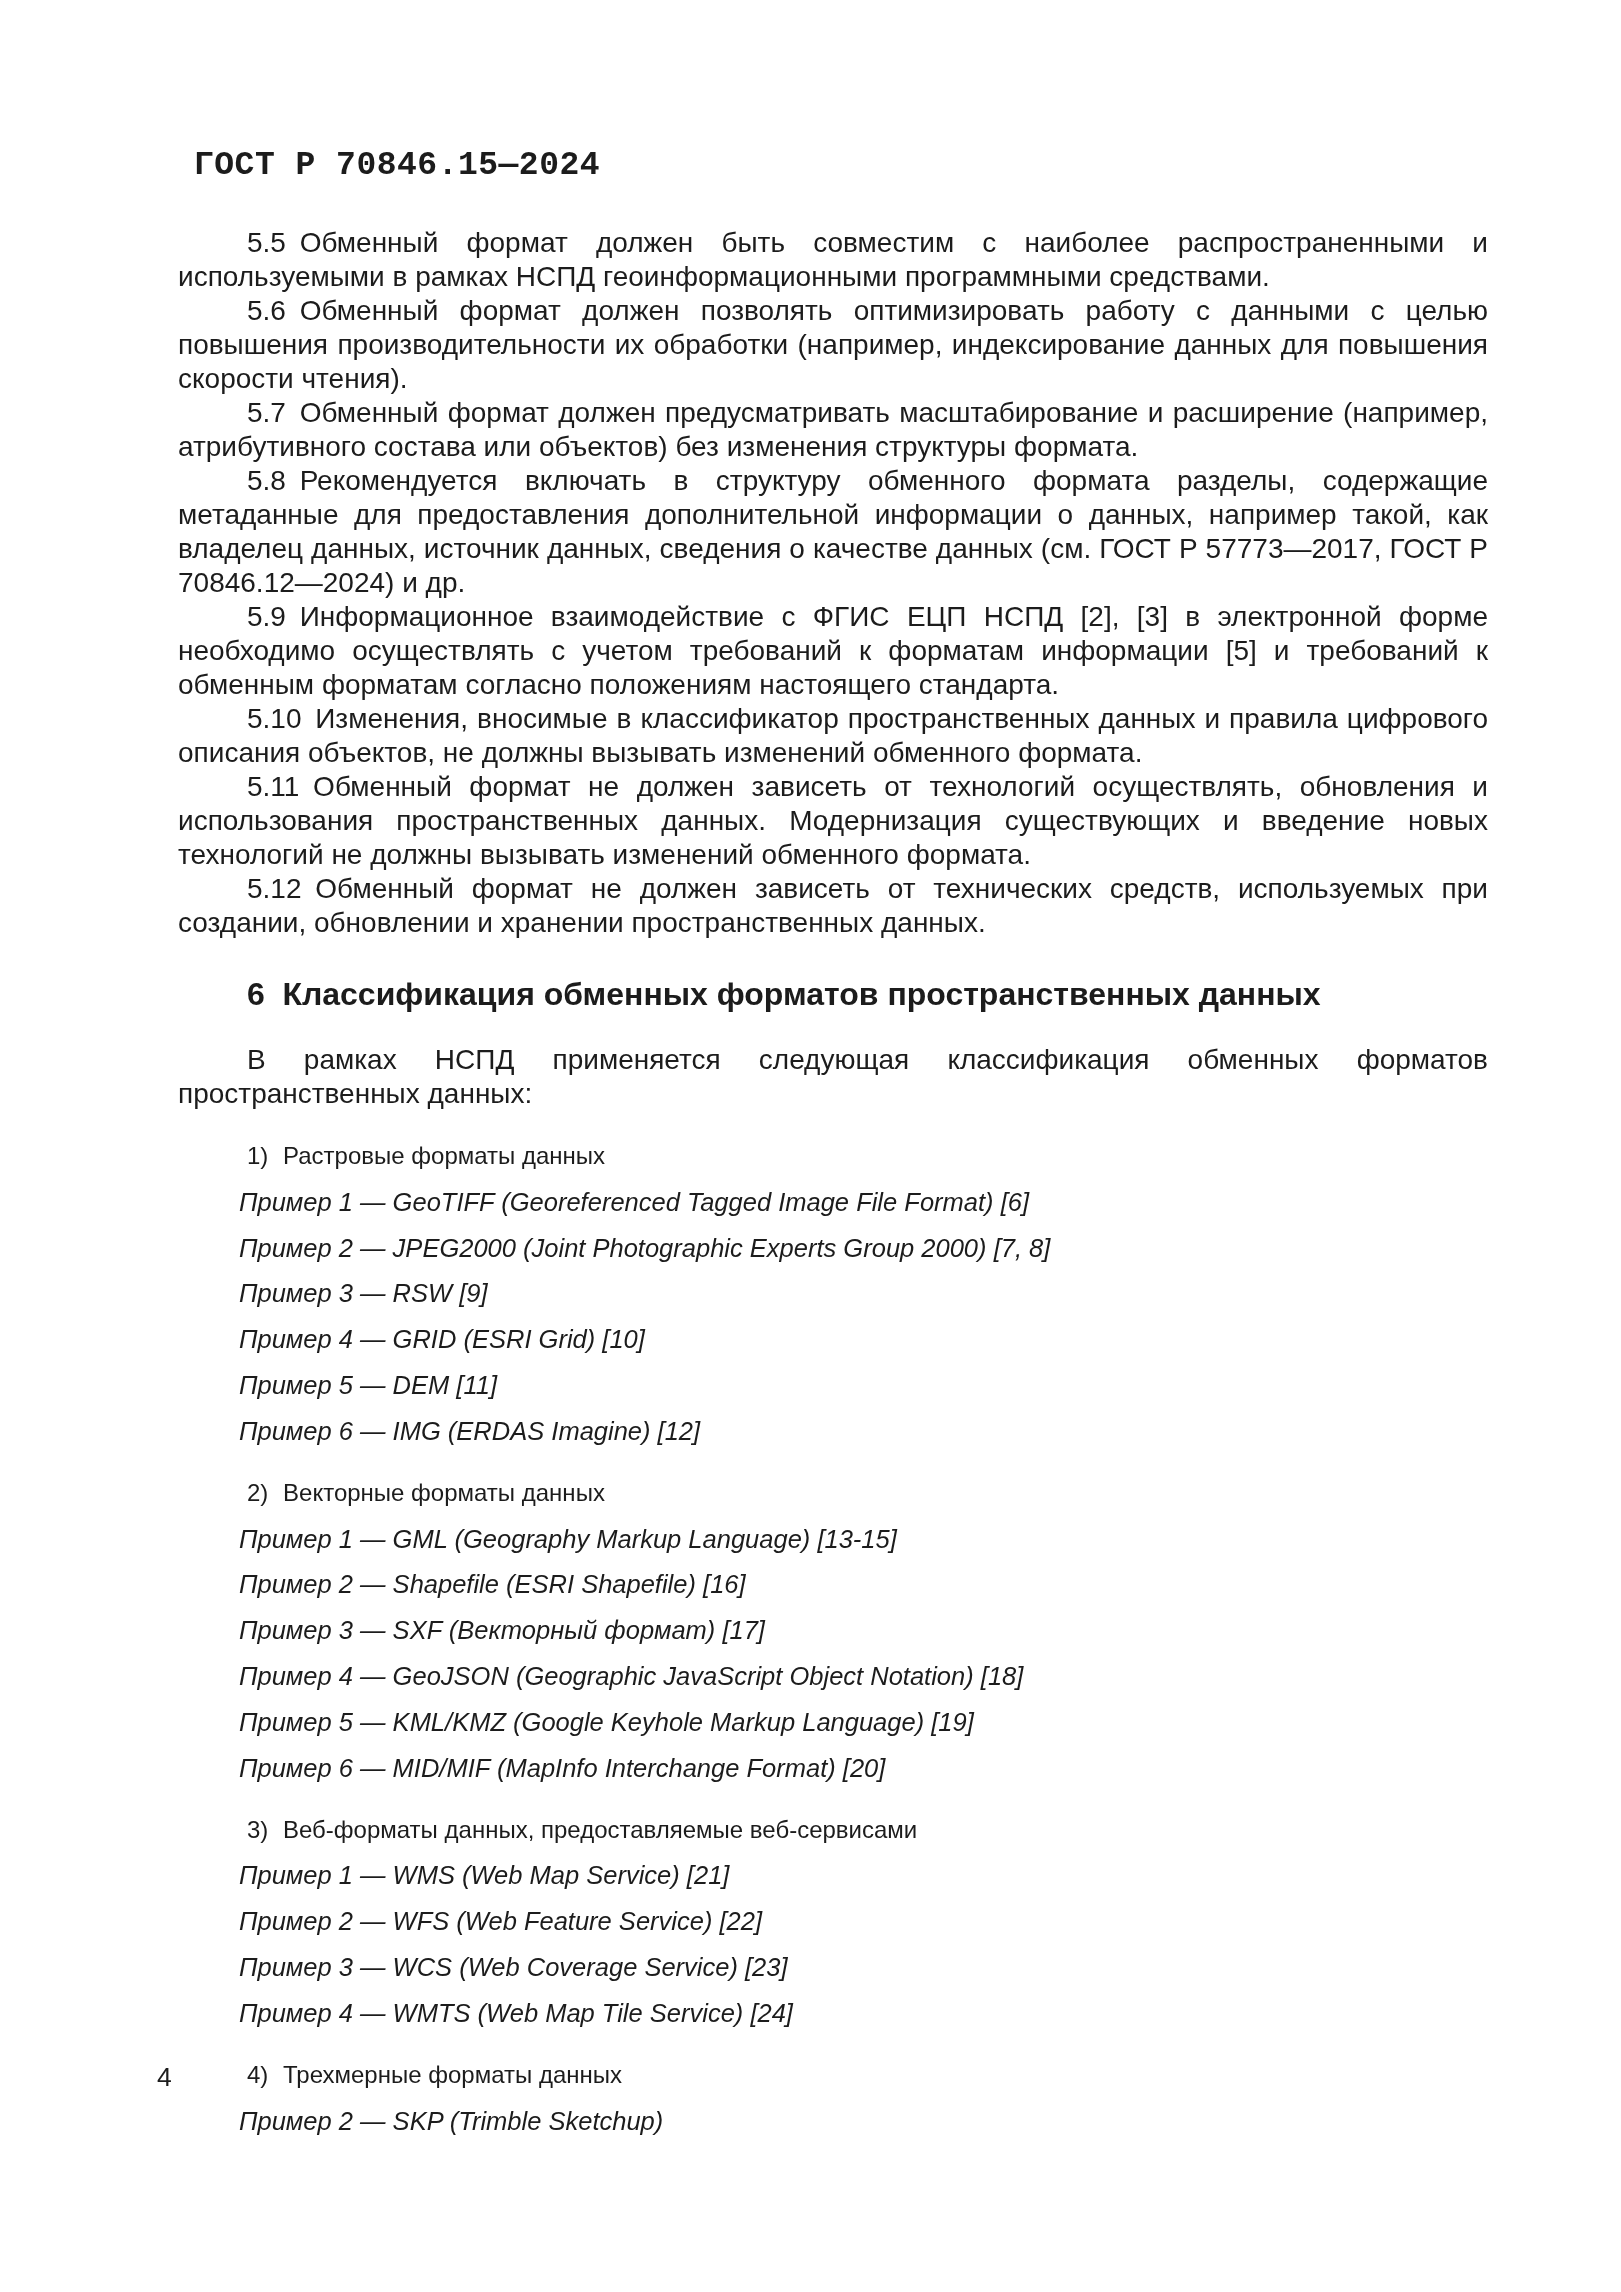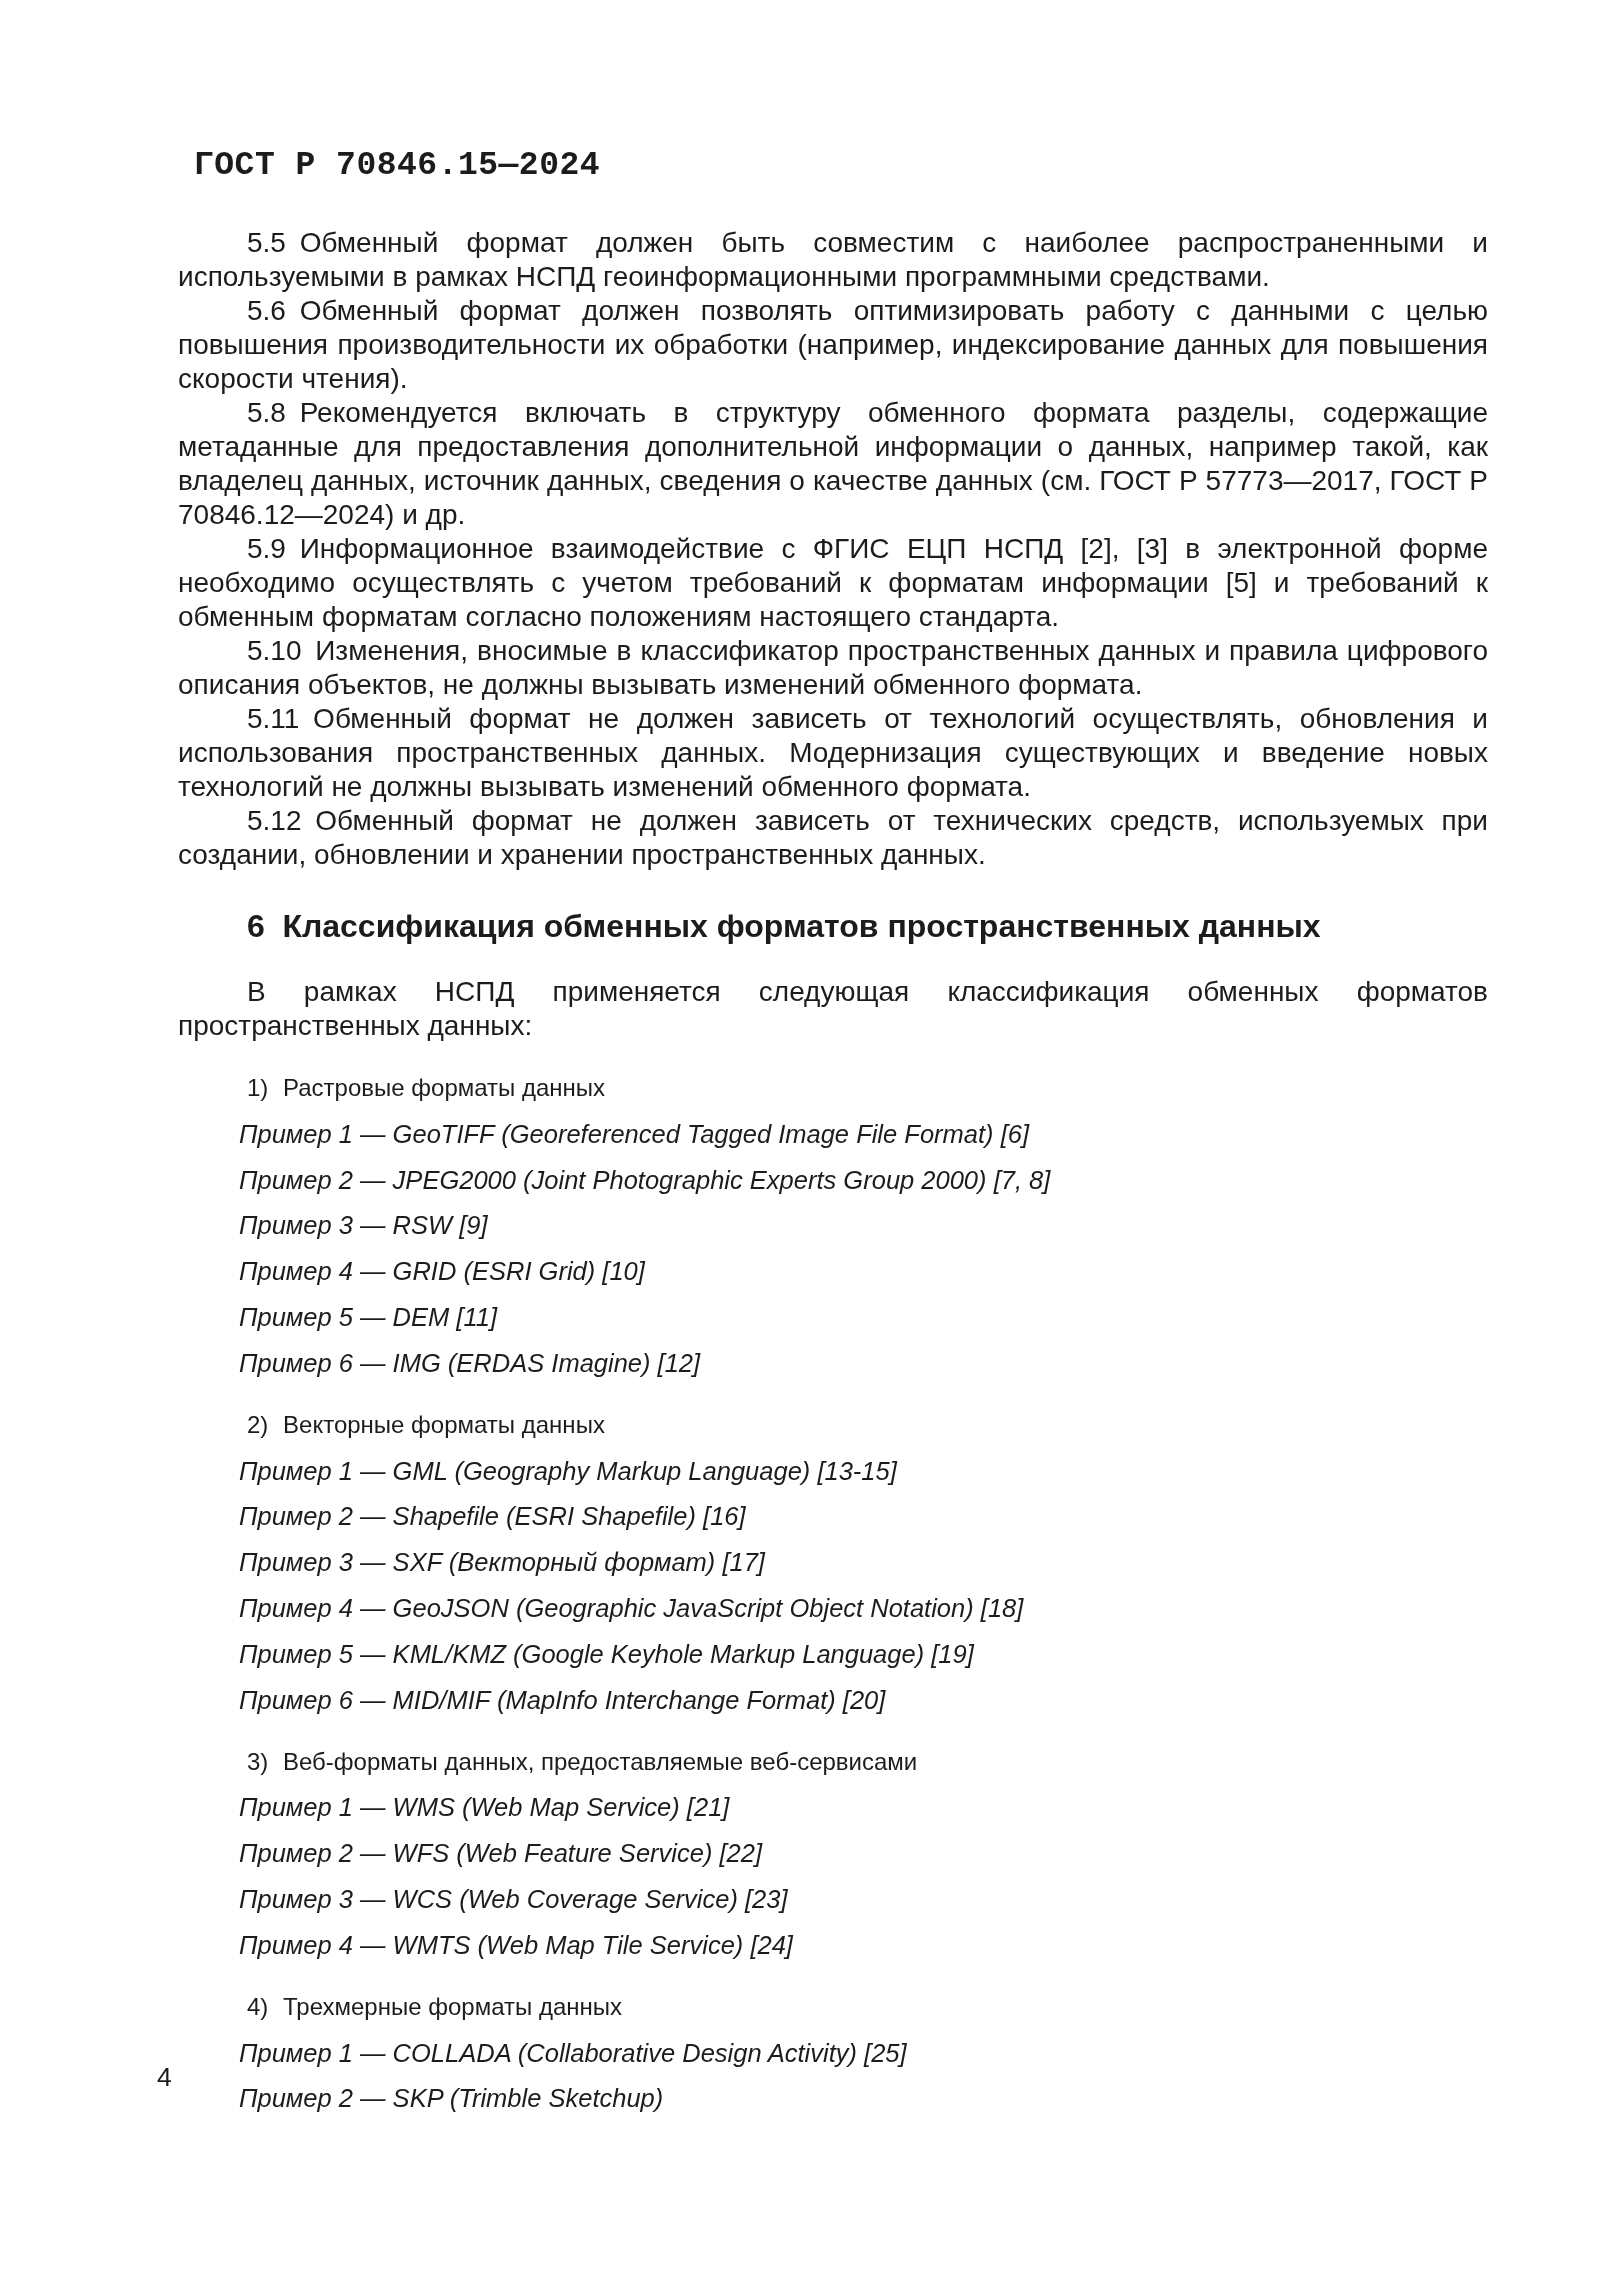--- a/index.html
+++ b/index.html
@@ -70,20 +70,21 @@
 <body>
 
 <div class="page">
 
   <div class="runhead">ГОСТ Р 70846.15—2024</div>
 
   <div class="content">
 
     <p class="body"><span class="pnum">5.5</span><span>Обменный формат должен быть совместим с наиболее распространенными и используемыми в рамках НСПД геоинформационными программными средствами.</span></p>
     <p class="body"><span class="pnum">5.6</span><span>Обменный формат должен позволять оптимизировать работу с данными с целью повышения производительности их обработки (например, индексирование данных для повышения скорости чтения).</span></p>
+    <p class="body"><span class="pnum">5.7</span><span>Обменный формат должен предусматривать масштабирование и расширение (например, атрибутивного состава или объектов) без изменения структуры формата.</span></p>
     <p class="body"><span class="pnum">5.8</span><span>Рекомендуется включать в структуру обменного формата разделы, содержащие метаданные для предоставления дополнительной информации о данных, например такой, как владелец данных, источник данных, сведения о качестве данных (см. ГОСТ Р 57773—2017, ГОСТ Р 70846.12—2024) и др.</span></p>
     <p class="body"><span class="pnum">5.9</span><span>Информационное взаимодействие с ФГИС ЕЦП НСПД [2], [3] в электронной форме необходимо осуществлять с учетом требований к форматам информации [5] и требований к обменным форматам согласно положениям настоящего стандарта.</span></p>
     <p class="body"><span class="pnum">5.10</span><span>Изменения, вносимые в классификатор пространственных данных и правила цифрового описания объектов, не должны вызывать изменений обменного формата.</span></p>
     <p class="body"><span class="pnum">5.11</span><span>Обменный формат не должен зависеть от технологий осуществлять, обновления и использования пространственных данных. Модернизация существующих и введение новых технологий не должны вызывать изменений обменного формата.</span></p>
     <p class="body"><span class="pnum">5.12</span><span>Обменный формат не должен зависеть от технических средств, используемых при создании, обновлении и хранении пространственных данных.</span></p>
 
     <h2 class="sec"><span class="hnum">6</span><span>Классификация обменных форматов пространственных данных</span></h2>
 
     <p class="body">В рамках НСПД применяется следующая классификация обменных форматов пространственных данных:</p>
 
@@ -103,21 +104,20 @@
     <p class="example">Пример 5 — KML/KMZ (Google Keyhole Markup Language) [19]</p>
     <p class="example">Пример 6 — MID/MIF (MapInfo Interchange Format) [20]</p>
 
     <p class="group"><span class="pnum">3)</span><span>Веб-форматы данных, предоставляемые веб-сервисами</span></p>
     <p class="example">Пример 1 — WMS (Web Map Service) [21]</p>
     <p class="example">Пример 2 — WFS (Web Feature Service) [22]</p>
     <p class="example">Пример 3 — WCS (Web Coverage Service) [23]</p>
     <p class="example">Пример 4 — WMTS (Web Map Tile Service) [24]</p>
 
     <p class="group"><span class="pnum">4)</span><span>Трехмерные форматы данных</span></p>
-    <p class="example">Пример 1 — COLLADA (Collaborative Design Activity) [25]</p>
     <p class="example">Пример 2 — SKP (Trimble Sketchup)</p>
 
   </div>
 
   <div class="pageno">4</div>
 
 </div>
 
 
 </body></html>

